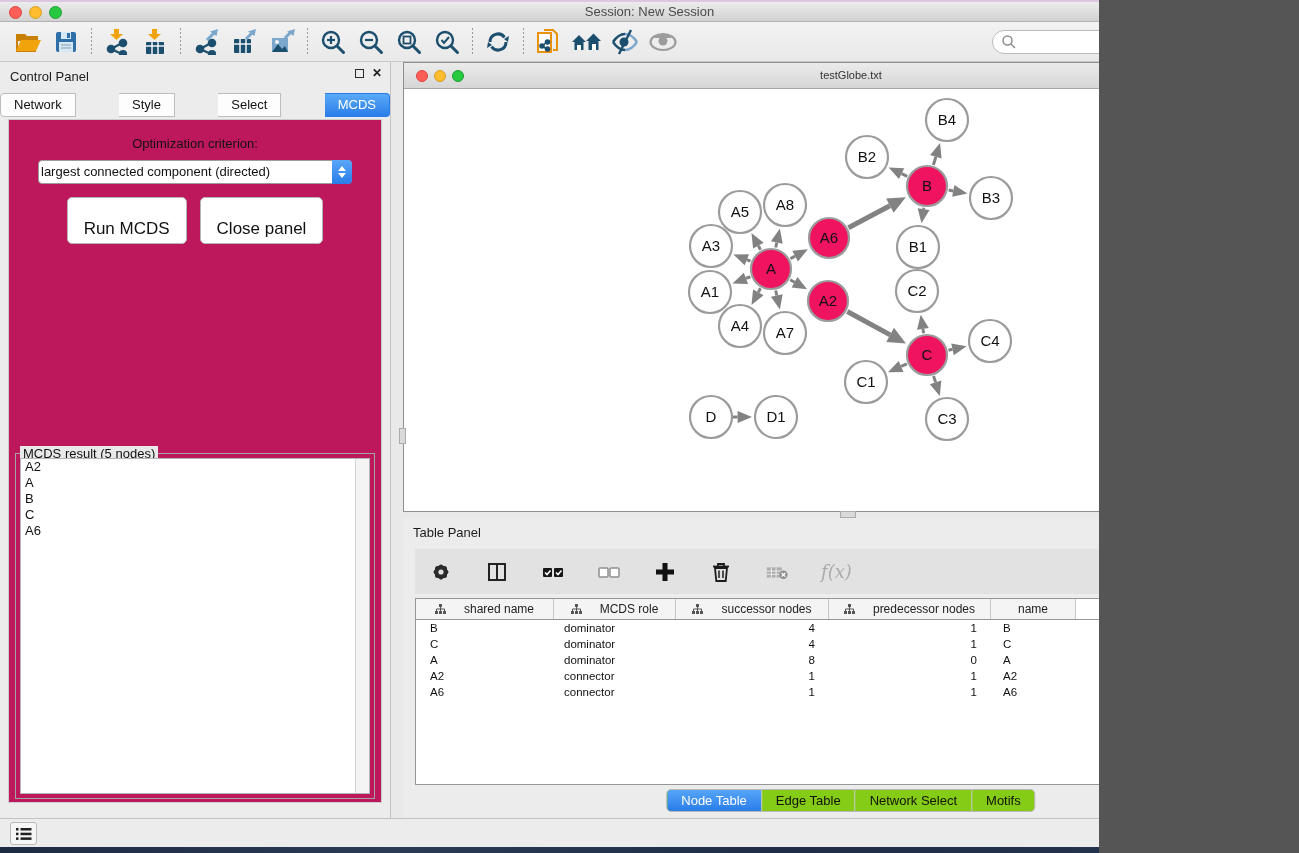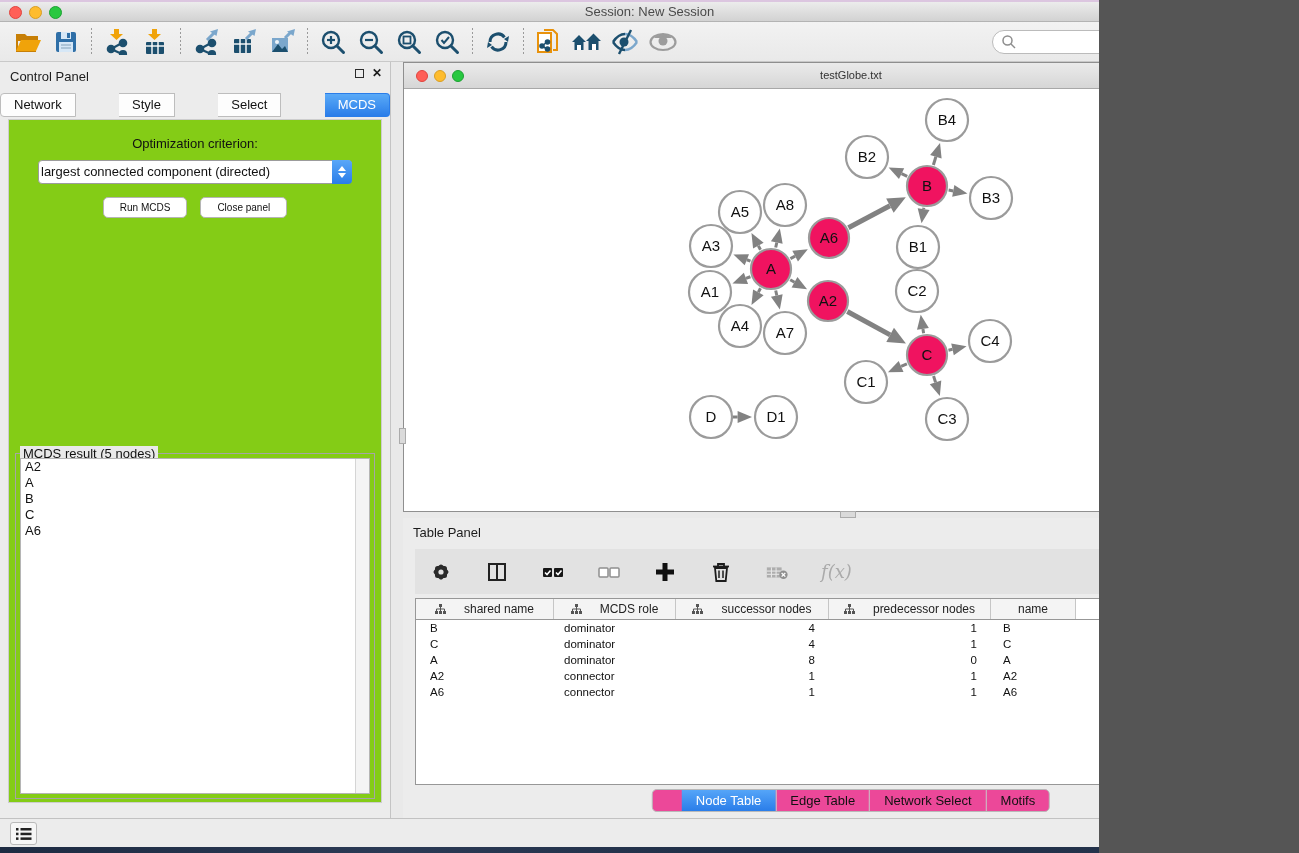--- a/index.html
+++ b/index.html
@@ -36,34 +36,34 @@
   .win-icons { position:absolute; right:8px; top:6px; display:flex; gap:8px; align-items:center; }
   .float-box { width:9px; height:9px; border:1.5px solid #2b2b2b; display:inline-block; }
   .close-x { font-size:12px; font-weight:bold; color:#1b1b1b; line-height:10px; }
   .cp-tabs { display:flex; justify-content:space-between; margin-top:5px; position:relative; z-index:2; }
   .cp-tab { background:#fdfdfd; border:1px solid #bdbdbd; border-left:none; font-size:13px;
     padding:3px 13px 4px 13px; color:#111; }
   .cp-tab:first-child { border-left:1px solid #bdbdbd; border-radius:4px 0 0 4px; }
   .cp-tab:last-child { border-radius:0 4px 4px 0; }
   .cp-tab.sel { background:linear-gradient(#5aaaf7,#2a7de9); color:#fff; border-color:#2a7de9; }
   .cp-inner { position:absolute; left:8px; right:8px; top:57px; bottom:15px;
-    background:#84cc16; border:1px solid #cdcdcd; }
+    background:#be185d; border:1px solid #cdcdcd; }
   .opt-label { text-align:center; font-size:13px; margin-top:16px; color:#111; }
   .select { position:relative; width:314px; height:24px; margin:9px auto 0 auto; background:#fff;
     border:1px solid #9c9c9c; border-radius:4px; font-size:13px; line-height:22px; padding-left:2px; color:#111; }
   .select .stepper { position:absolute; right:-1px; top:-1px; width:20px; height:24px;
     background:linear-gradient(#5aa7f8,#2a7de9); border-radius:0 4px 4px 0;
     display:flex; flex-direction:column; align-items:center; justify-content:center; gap:2px; }
   .chev-up { width:0; height:0; border-left:4px solid transparent; border-right:4px solid transparent;
     border-bottom:5px solid #fff; }
   .chev-dn { width:0; height:0; border-left:4px solid transparent; border-right:4px solid transparent;
     border-top:5px solid #fff; }
   .cp-buttons { display:flex; justify-content:center; gap:13px; margin-top:13px; }
-  .btn { background:#fff; border:1px solid #b5b5b5; border-radius:5px; font-size:10px;
-    padding:4px 16px 4px 16px; color:#111; }
+  .btn { background:#fff; border:1px solid #b5b5b5; border-radius:5px; font-size:17px;
+    padding:21px 16px 4px 16px; color:#111; }
   .result-group { position:absolute; left:6px; right:6px; top:333px; bottom:3px;
     border:1px solid #a5a5a5; }
   .result-legend { position:absolute; top:-8px; left:4px; background:#e9e9e9; padding:0 3px;
     font-size:13px; color:#111; }
   .result-list { position:absolute; left:4px; right:4px; top:4px; bottom:4px; background:#fff;
     border:1px solid #b5b5b5; font-size:13px; overflow:hidden; }
   .result-list .item { padding:0 0 0 4px; line-height:16px; color:#111; }
   .scroll-track { position:absolute; right:0; top:0; bottom:0; width:14px; background:#f4f4f4;
     border-left:1px solid #d5d5d5; }
 
@@ -95,21 +95,21 @@
   .th { background:#f4f4f4; border-right:1px solid #c6c6c6; display:flex; align-items:center;
     justify-content:center; gap:18px; }
   .th-fill { flex:1; background:#fff; }
   .trow { display:flex; height:16px; font-size:11.5px; color:#111; align-items:center; }
   .td { overflow:hidden; white-space:nowrap; }
   .c1 { width:138px; } .c2 { width:122px; } .c3 { width:153px; } .c4 { width:162px; } .c5 { width:85px; }
   .td.c1 { padding-left:14px; } .td.c2 { padding-left:10px; }
   .td.c3 { text-align:right; padding-right:14px; } .td.c4 { text-align:right; padding-right:14px; }
   .td.c5 { padding-left:12px; }
   .tp-tabs { position:absolute; left:50%; transform:translateX(-50%); bottom:6px; display:flex;
-    background:#ec4899; border:1px solid #b9b9b9; border-radius:5px; overflow:hidden; height:23px;padding-left:29px; }
+    background:#84cc16; border:1px solid #b9b9b9; border-radius:5px; overflow:hidden; height:23px; }
   .tp-tab { font-size:13px; line-height:21px; padding:0 14px; color:#111; border-left:1px solid #c9c9c9; }
   .tp-tab:first-child { border-left:none; }
   .tp-tab.sel { background:linear-gradient(#55a5f8,#2a7de9); color:#fff; }
 
   
   .statusbar { position:absolute; left:0; top:818px; width:1299px; height:29px; background:#ececec;
     border-top:1px solid #c2c2c2; }
   .list-btn { position:absolute; left:10px; top:3px; width:27px; height:23px; background:#f6f6f6;
     border:1px solid #b9b9b9; border-radius:3px; display:flex; align-items:center; justify-content:center; }
   .memory-btn { position:absolute; right:8px; top:3px; height:23px; background:#fff;

